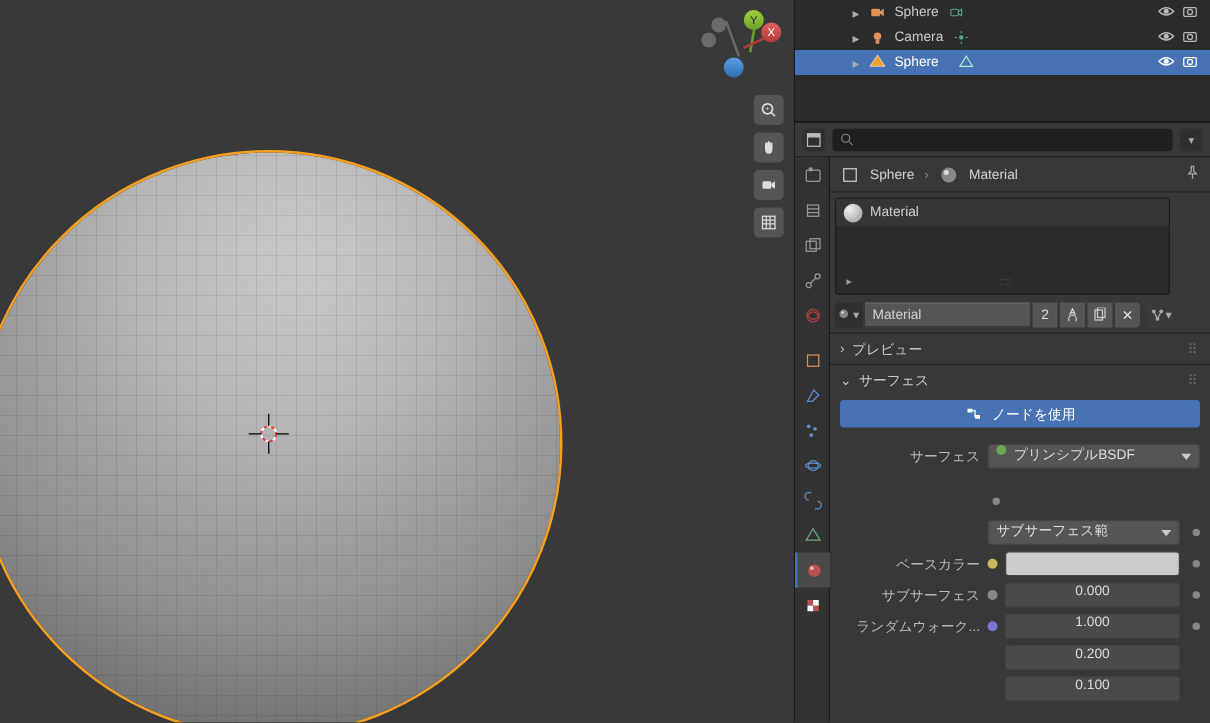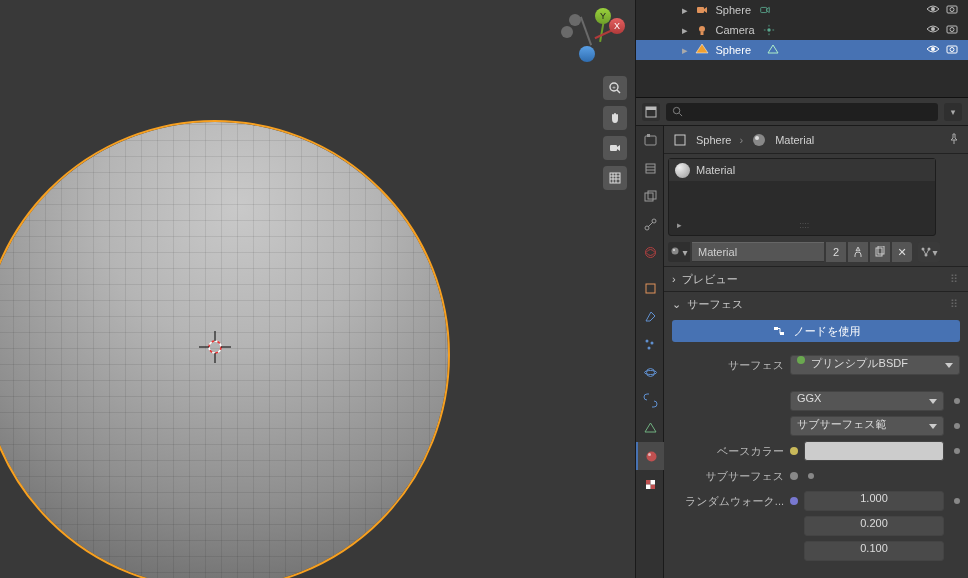--- a/index.html
+++ b/index.html
@@ -557,23 +557,20 @@
             <div class="fval select">
               <span class="node-dot shader socket-dot" style="background:#6aa84f"></span>
               <span>プリンシプルBSDF</span>
             </div>
           </div>
 
           <div style="height:8px"></div>
 
           <div class="frow">
             <div class="flabel"></div>
-            <div class="fval select">
-              <span>GGX</span>
-            </div>
             <span class="anim-dot"></span>
           </div>
 
           <div class="frow">
             <div class="flabel"></div>
             <div class="fval select">
               <span>サブサーフェス範</span>
             </div>
             <span class="anim-dot"></span>
           </div>
@@ -581,20 +578,21 @@
           <div class="frow">
             <div class="flabel">ベースカラー</div>
             <span class="socket-dot color"></span>
             <div class="color-swatch" style="background:#cccccc"></div>
             <span class="anim-dot"></span>
           </div>
 
           <div class="frow">
             <div class="flabel">サブサーフェス</div>
             <span class="socket-dot"></span>
+            <div class="fval num">0.000</div>
             <span class="anim-dot"></span>
           </div>
 
           <div class="frow">
             <div class="flabel">ランダムウォーク...</div>
             <span class="socket-dot vec"></span>
             <div class="fval num">1.000</div>
             <span class="anim-dot"></span>
           </div>
           <div class="frow">

